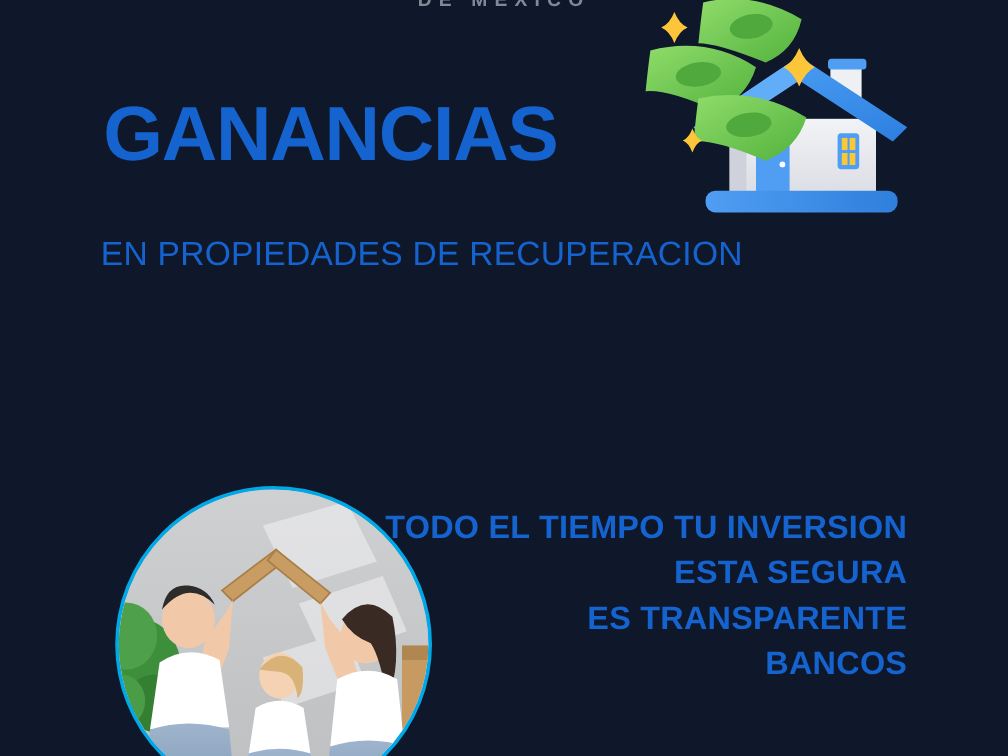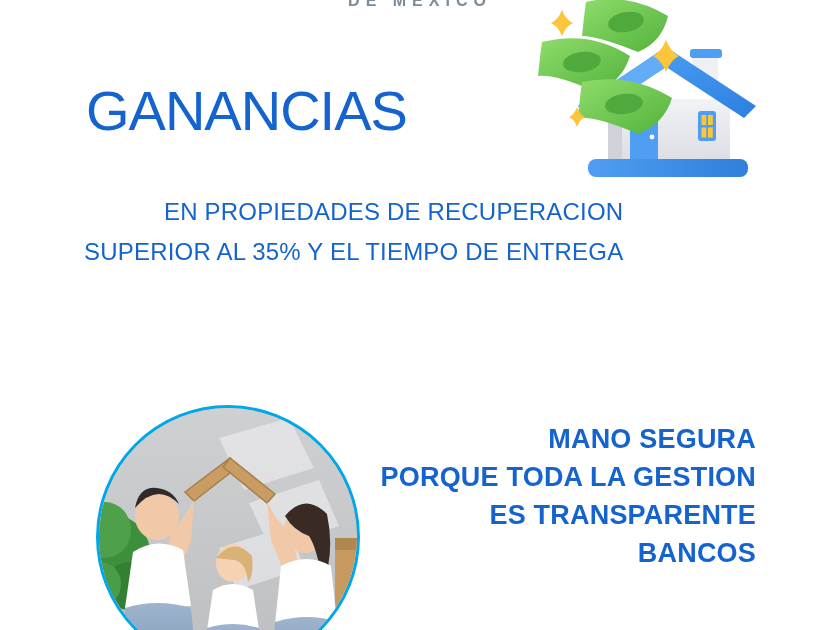--- a/index.html
+++ b/index.html
@@ -11,21 +11,21 @@
     height: 630px;
     overflow: hidden;
     background: #ececec;
     font-family: "Liberation Sans", sans-serif;
   }
 
   #poster {
     position: relative;
     width: 840px;
     height: 630px;
-    background: #ffffff;
+    background: #0f172a;
     overflow: hidden;
   }
 
   
   .brand-line {
     position: absolute;
     left: 0;
     top: -8px;
     width: 840px;
     text-align: center;
@@ -34,39 +34,38 @@
     letter-spacing: 6px;
     color: #7e8b96;
     white-space: nowrap;
   }
 
   
   .headline {
     position: absolute;
     left: 86px;
     top: 73px;
-    font-size: 56px;
+    font-size: 64px;
     line-height: 76px;
-    font-weight: normal;
+    font-weight: bold;
     color: #1463ce;
     letter-spacing: -1px;
     white-space: nowrap;
   }
 
   
   .para {
     position: absolute;
     left: 84px;
     top: 192px;
     color: #1463ce;
-    font-size: 24px;
+    font-size: 28px;
     line-height: 40px;
     letter-spacing: 0.2px;
     white-space: nowrap;
-    text-align: right;
   }
   .para .line { display: block; }
 
   
   .boldblock {
     position: absolute;
     right: 84px;
     top: 420px;
     width: 520px;
     text-align: right;
@@ -112,26 +111,25 @@
 <body>
 
 <div id="poster">
 
   <div class="brand-line">DE MÉXICO</div>
 
   <div class="headline">GANANCIAS</div>
 
   <div class="para">
     <span class="line">EN PROPIEDADES DE RECUPERACION</span>
-    <span class="line">SUPERIOR AL 35% Y EL TIEMPO DE ENTREGA</span>
   </div>
 
   <div class="boldblock">
-    <span class="line">MANO SEGURA</span>
-    <span class="line">PORQUE TODA LA GESTION</span>
+    <span class="line">TODO EL TIEMPO TU INVERSION</span>
+    <span class="line">ESTA SEGURA</span>
     <span class="line">ES TRANSPARENTE</span>
     <span class="line">BANCOS</span>
   </div>
 
   <div class="photo-circle">
     <div class="photo-inner">
       <svg width="264" height="264" viewBox="0 0 264 264">
         <defs>
           <linearGradient id="wallg" x1="0" y1="0" x2="0" y2="1">
             <stop offset="0" stop-color="#cfd0d2"></stop>

